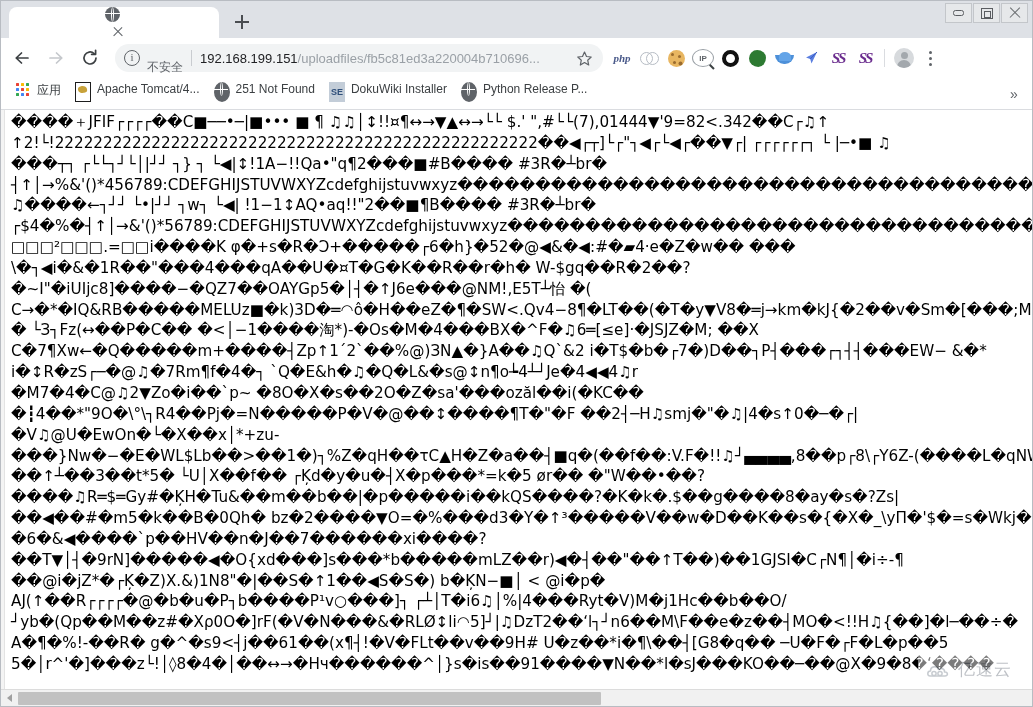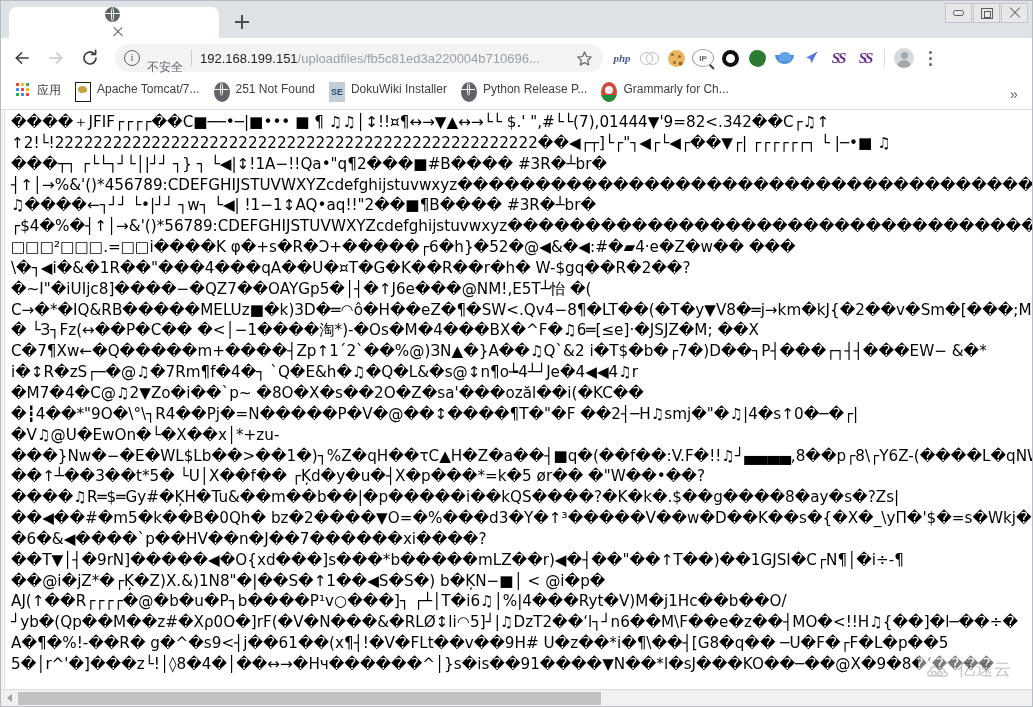--- a/index.html
+++ b/index.html
@@ -758,43 +758,39 @@
           <i style="background:#fbbc04"></i>
         <i style="background:#34a853"></i>
           <i style="background:#4285f4"></i>
           <i style="background:#ea4335"></i>
       </span>
       <span class="bm-label">应用</span>
     </div>
 
     <div class="bm-item">
       <span class="bm-ico ico-tomcat"></span>
-      <span class="bm-label">Apache Tomcat/7...</span>
+      <span class="bm-label">Apache Tomcat/4...</span>
     </div>
 
     <div class="bm-item">
       <span class="bm-ico ico-globe"></span>
       <span class="bm-label">251 Not Found</span>
     </div>
 
     <div class="bm-item">
       <span class="bm-ico ico-se">SE</span>
       <span class="bm-label">DokuWiki Installer</span>
     </div>
 
     <div class="bm-item">
       <span class="bm-ico ico-globe"></span>
       <span class="bm-label">Python Release P...</span>
     </div>
 
 
-    <div class="bm-item">
-      <span class="bm-ico ico-gram"></span>
-      <span class="bm-label">Grammarly for Ch...</span>
-    </div>
 
     <div id="bm-overflow">»</div>
   </div>
 
   <div id="page-area">
     <div id="page-left-rule"></div>
 
     <div id="binary-dump">����＋JFIF┌┌┌┌��C■──•─|■••• ■ ¶ ♫♫│↕!!¤¶↔→▼▲↔→└└ $.' ",#└└(7),01444▼'9=82&lt;.342��C┌♫↑
 ↑2!└!22222222222222222222222222222222222222222222222222��◀┌┬]└┌"┐◀┌└◀┌��▼┌| ┌┌┌┌┌┌┐ └ |─•■ ♫
 ���┬┐ ┌└└┐┘└│|┘┘ ┐} ┐ └◀|↕!1A−!!Qa•"q¶2���■#B���� #3R�┴br�

